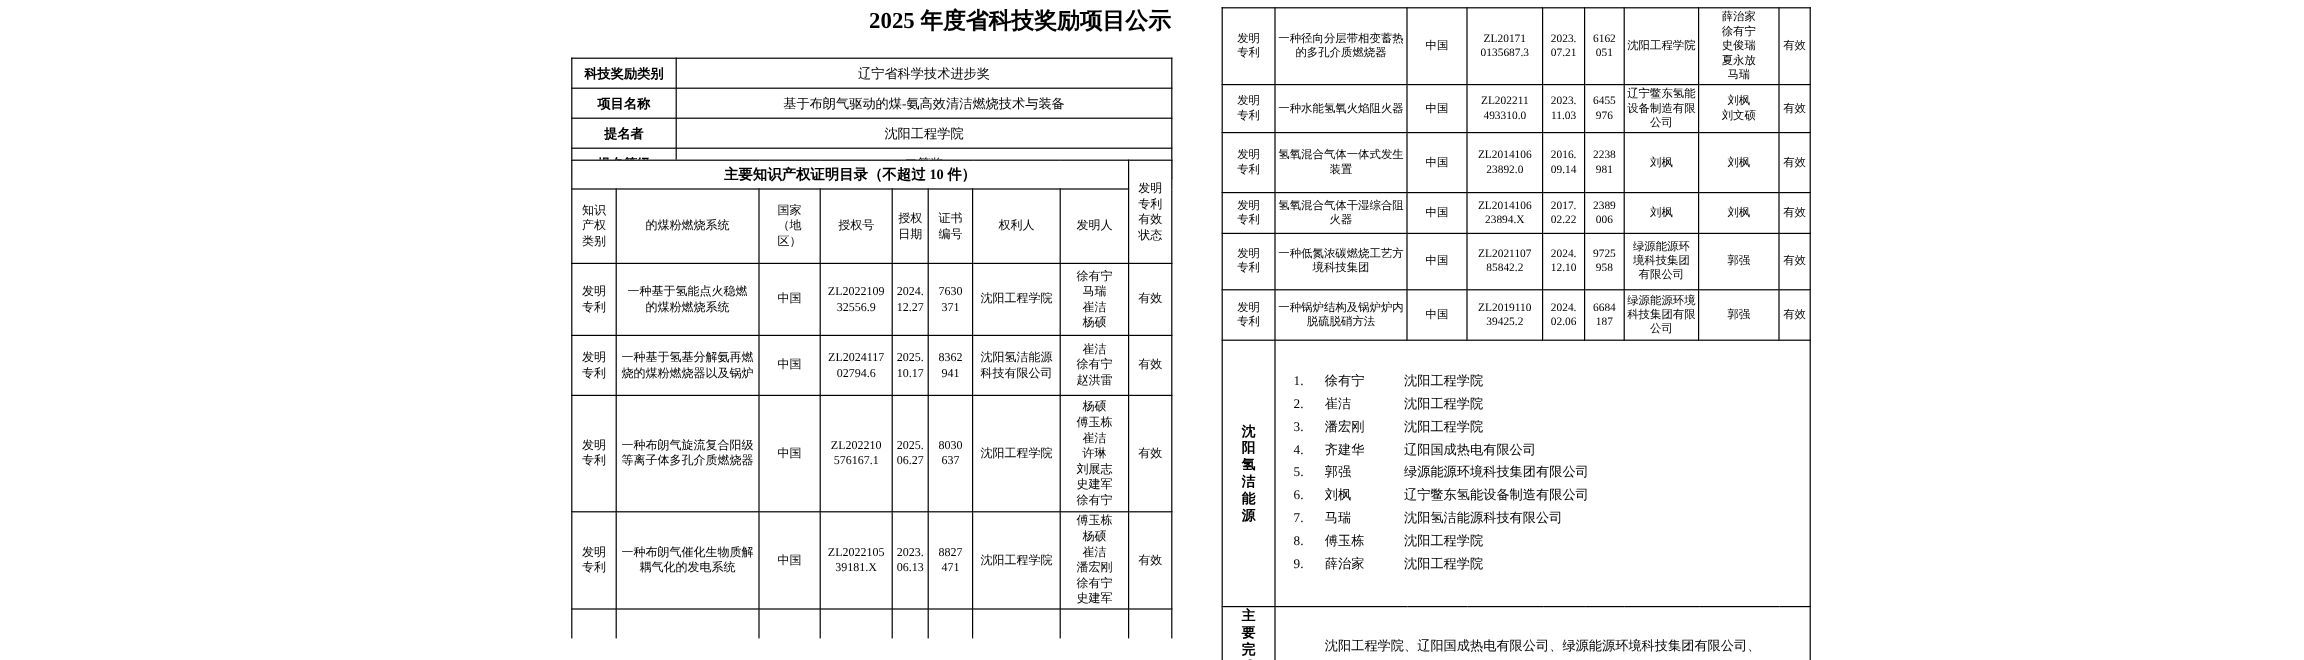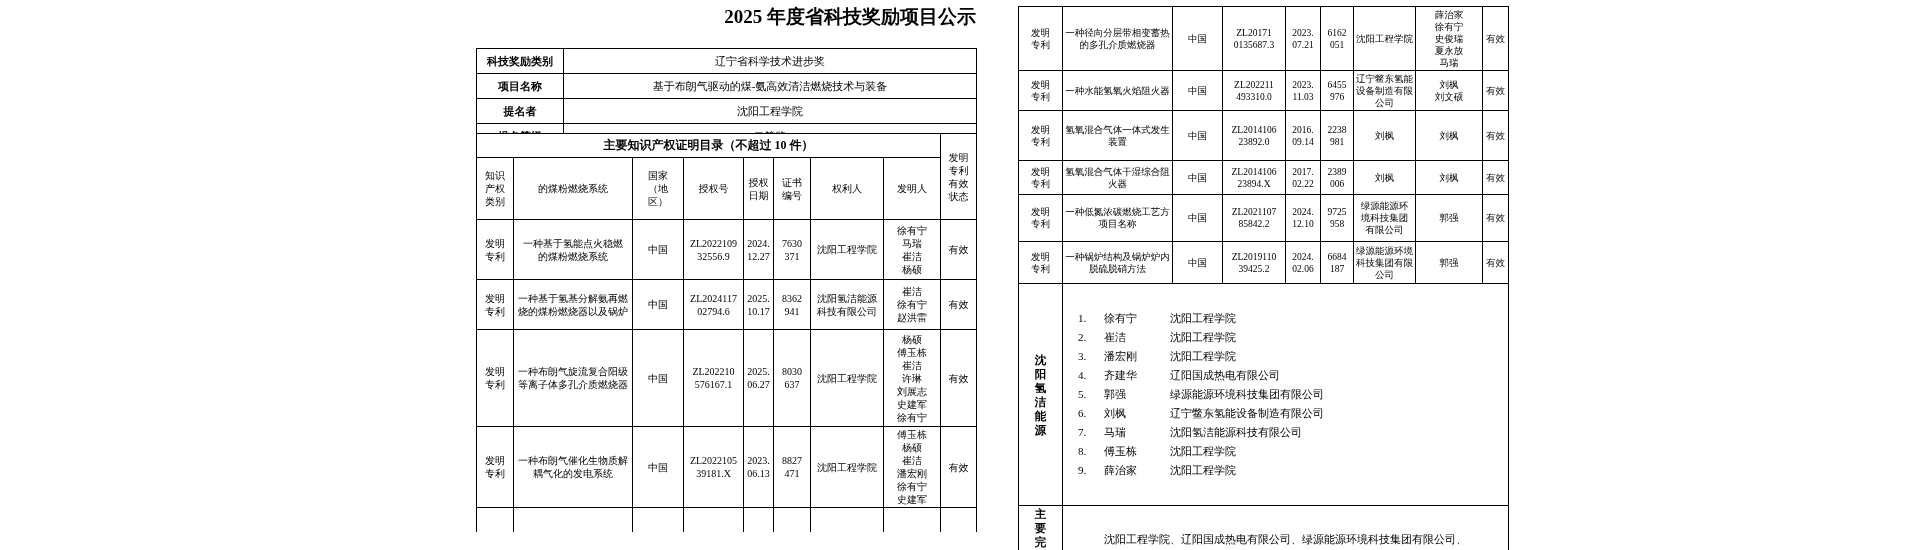--- a/index.html
+++ b/index.html
@@ -284,21 +284,21 @@
         <td>2389
 006</td>
         <td>刘枫</td>
         <td>刘枫</td>
         <td>有效</td>
       </tr>
       <tr style="height: 47px;">
         <td>发明
 专利</td>
         <td>一种低氮浓碳燃烧工艺方
-项目名称</td>
+境科技集团</td>
         <td>中国</td>
         <td>ZL2021107
 85842.2</td>
         <td>2024.
 12.10</td>
         <td>9725
 958</td>
         <td>绿源能源环
 境科技集团
 有限公司</td>

